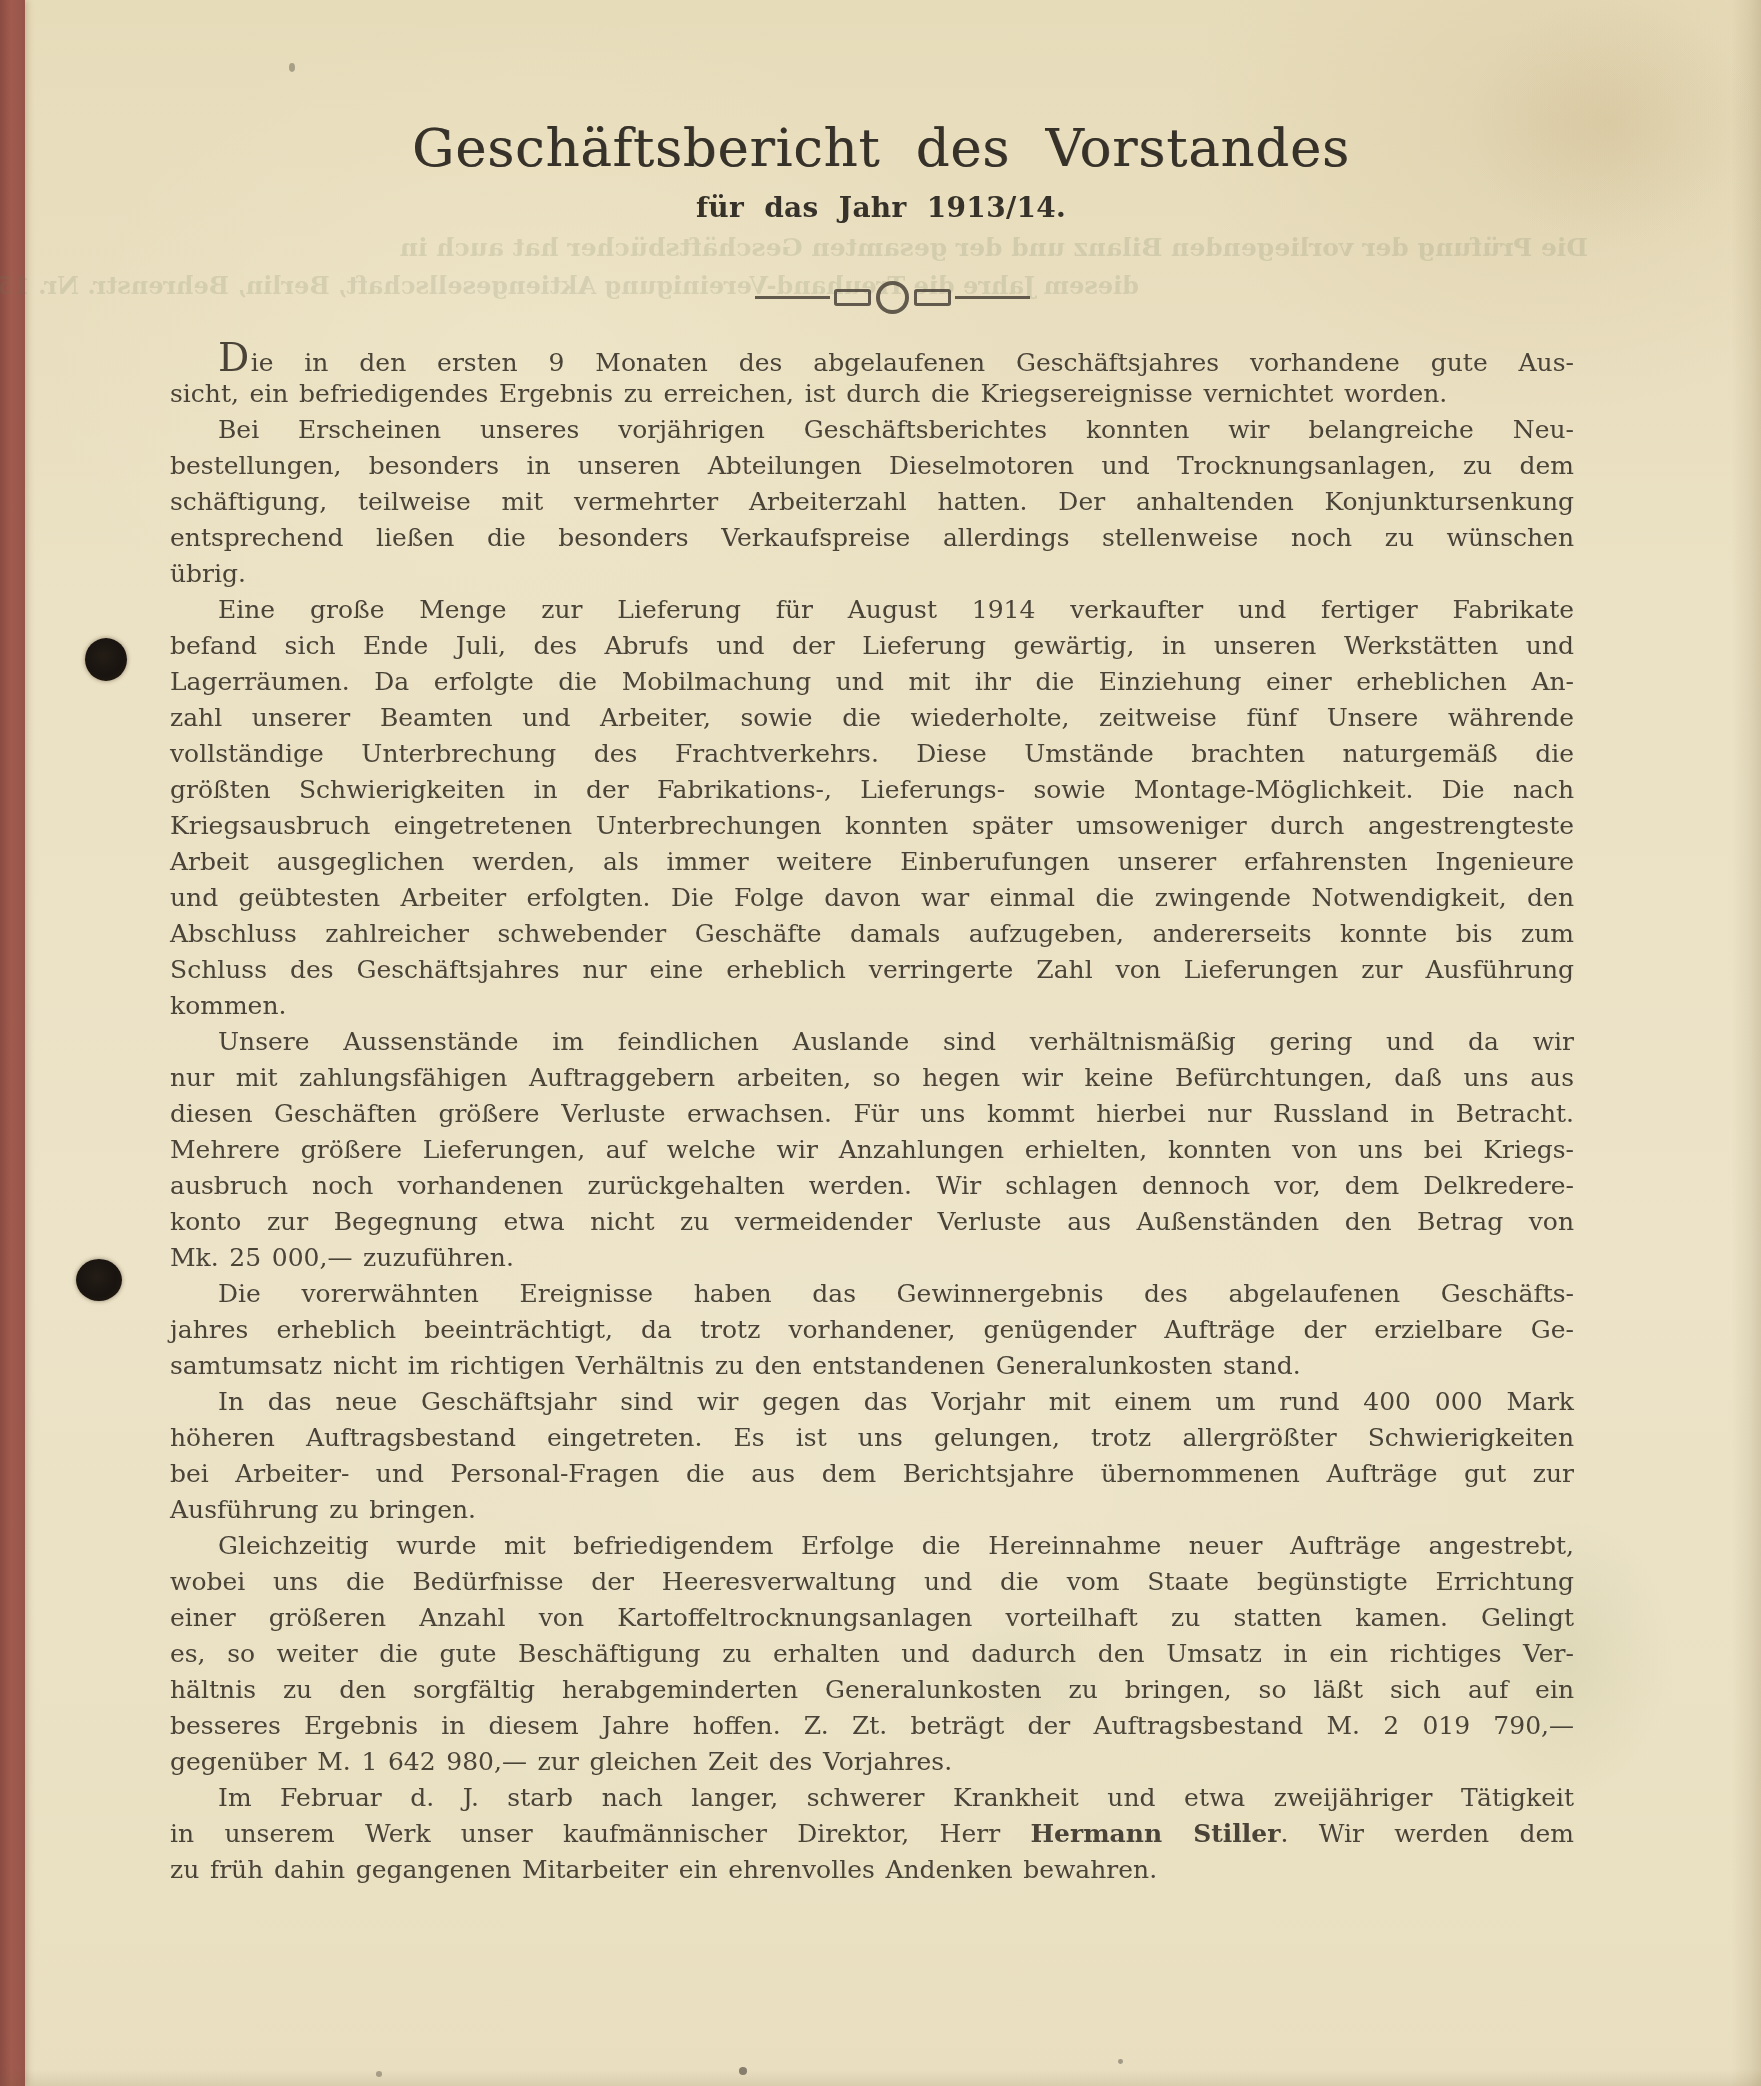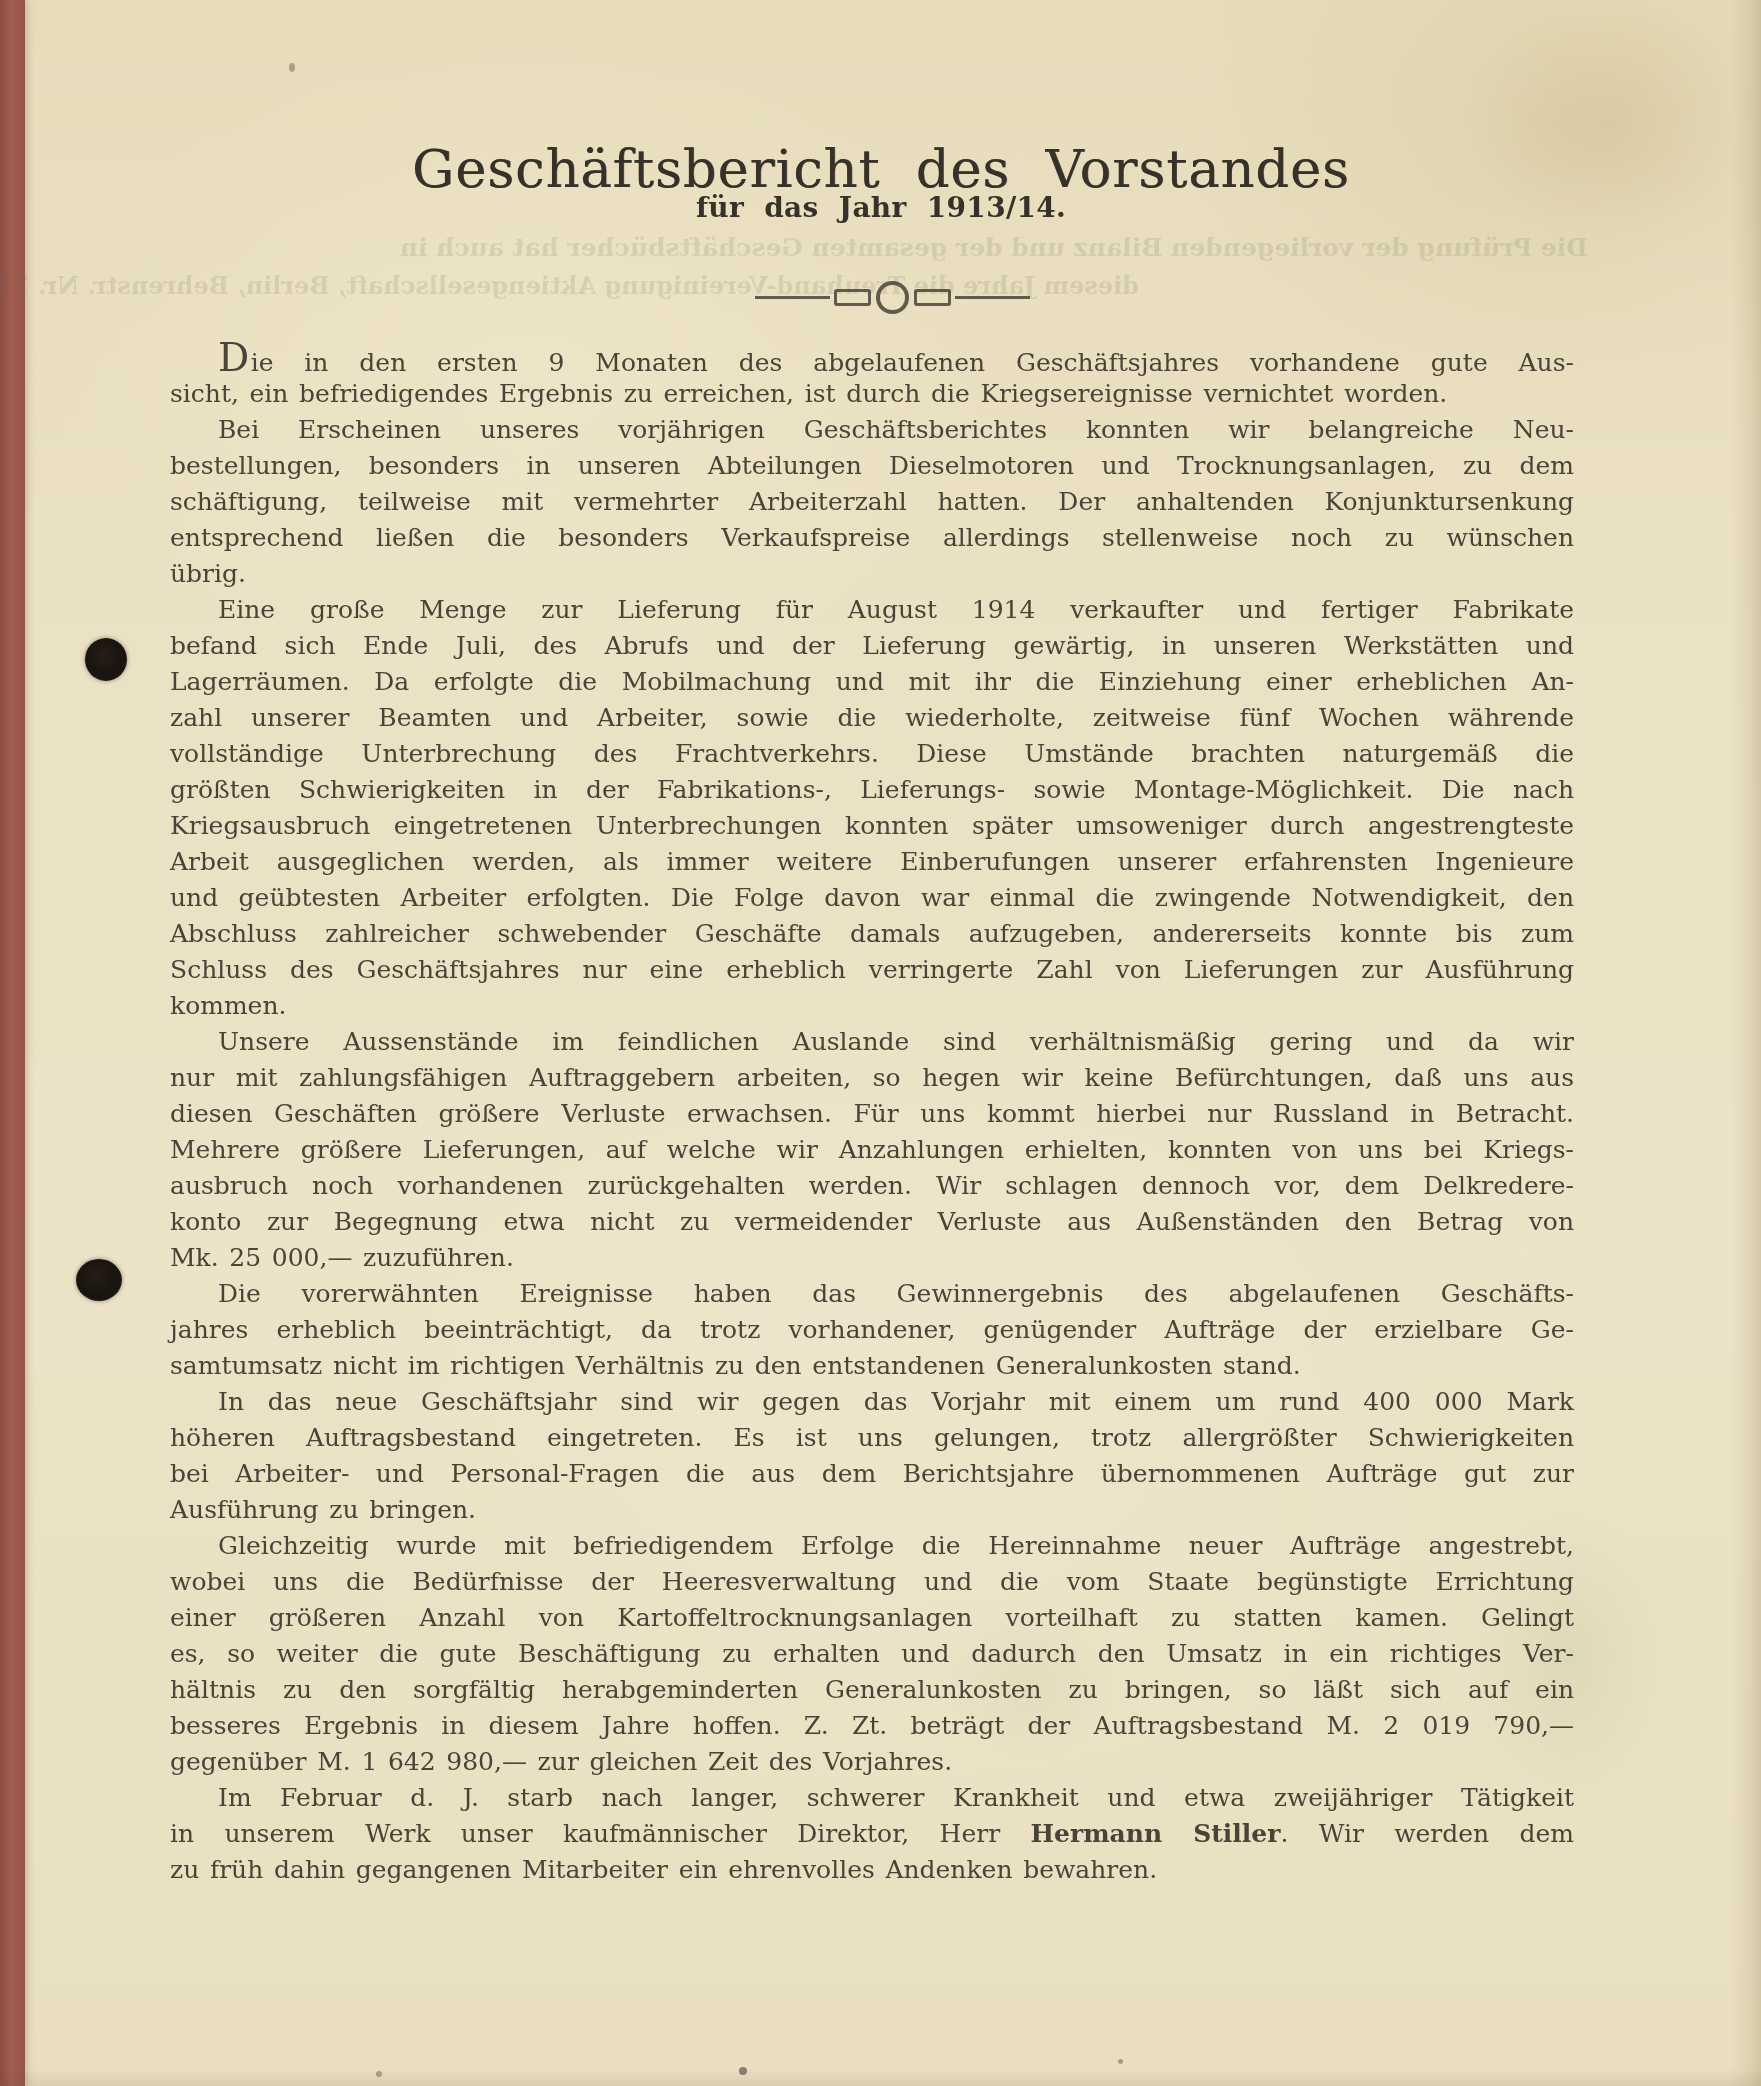--- a/index.html
+++ b/index.html
@@ -26,21 +26,20 @@
     background:linear-gradient(0deg, rgba(110,90,55,0.14), rgba(0,0,0,0));
   }
   .hole { position:absolute; border-radius:50%; background:radial-gradient(circle at 45% 42%, #241d16 0%, var(--hole) 55%, #241a12 100%); box-shadow:0 0 4.1px rgba(60,40,20,0.5); }
   .hole1 { left:85px; top:638px; width:42px; height:43px; }
   .hole2 { left:76px; top:1259px; width:46px; height:42px; }
 
   .title {
     position:absolute; left:0; top:117px; width:100%; text-align:center;
     font-size:53px; color:var(--title_ink); letter-spacing:0.7px; word-spacing:17.7px;
     text-shadow:0.4px 0.4px 0 rgba(54,50,42,0.55);
-    margin-top:21px;
   }
   .subtitle {
     position:absolute; left:0; top:191px; width:100%; text-align:center;
     font-size:28px; font-weight:bold; color:var(--title_ink); word-spacing:10.2px;
     letter-spacing:0.3px;
   }
   .divider { position:absolute; left:755px; top:284px; width:275px; height:27px; display:flex; align-items:center; }
   .divider .dline { flex:1; height:3.4px; background:var(--ink); opacity:0.85; }
   .divider .drect { width:31px; height:11.6px; border:3.4px solid var(--ink); border-radius:2.7px; margin:0 4.8px; opacity:0.85; }
   .divider .dcirc { width:24.5px; height:24.5px; border:4.1px solid var(--ink); border-radius:50%; opacity:0.85; }
@@ -99,21 +98,21 @@
       <div class="line indent"><span class="initial">D</span><span>ie in den ersten 9 Monaten des abgelaufenen Geschäftsjahres vorhandene gute Aus-</span></div>
       <div class="line last"><span>sicht, ein befriedigendes Ergebnis zu erreichen, ist durch die Kriegsereignisse vernichtet worden.</span></div>
       <div class="line indent"><span>Bei Erscheinen unseres vorjährigen Geschäftsberichtes konnten wir belangreiche Neu-</span></div>
       <div class="line"><span>bestellungen, besonders in unseren Abteilungen Dieselmotoren und Trocknungsanlagen, zu dem</span></div>
       <div class="line"><span>schäftigung, teilweise mit vermehrter Arbeiterzahl hatten. Der anhaltenden Konjunktursenkung</span></div>
       <div class="line"><span>entsprechend ließen die besonders Verkaufspreise allerdings stellenweise noch zu wünschen</span></div>
       <div class="line last"><span>übrig.</span></div>
       <div class="line indent"><span>Eine große Menge zur Lieferung für August 1914 verkaufter und fertiger Fabrikate</span></div>
       <div class="line"><span>befand sich Ende Juli, des Abrufs und der Lieferung gewärtig, in unseren Werkstätten und</span></div>
       <div class="line"><span>Lagerräumen. Da erfolgte die Mobilmachung und mit ihr die Einziehung einer erheblichen An-</span></div>
-      <div class="line"><span>zahl unserer Beamten und Arbeiter, sowie die wiederholte, zeitweise fünf Wochen währende</span></div>
+      <div class="line"><span>zahl unserer Beamten und Arbeiter, sowie die wiederholte, zeitweise fünf Unsere währende</span></div>
       <div class="line"><span>vollständige Unterbrechung des Frachtverkehrs. Diese Umstände brachten naturgemäß die</span></div>
       <div class="line"><span>größten Schwierigkeiten in der Fabrikations-, Lieferungs- sowie Montage-Möglichkeit. Die nach</span></div>
       <div class="line"><span>Kriegsausbruch eingetretenen Unterbrechungen konnten später umsoweniger durch angestrengteste</span></div>
       <div class="line"><span>Arbeit ausgeglichen werden, als immer weitere Einberufungen unserer erfahrensten Ingenieure</span></div>
       <div class="line"><span>und geübtesten Arbeiter erfolgten. Die Folge davon war einmal die zwingende Notwendigkeit, den</span></div>
       <div class="line"><span>Abschluss zahlreicher schwebender Geschäfte damals aufzugeben, andererseits konnte bis zum</span></div>
       <div class="line"><span>Schluss des Geschäftsjahres nur eine erheblich verringerte Zahl von Lieferungen zur Ausführung</span></div>
       <div class="line last"><span>kommen.</span></div>
       <div class="line indent"><span>Unsere Aussenstände im feindlichen Auslande sind verhältnismäßig gering und da wir</span></div>
       <div class="line"><span>nur mit zahlungsfähigen Auftraggebern arbeiten, so hegen wir keine Befürchtungen, daß uns aus</span></div>

